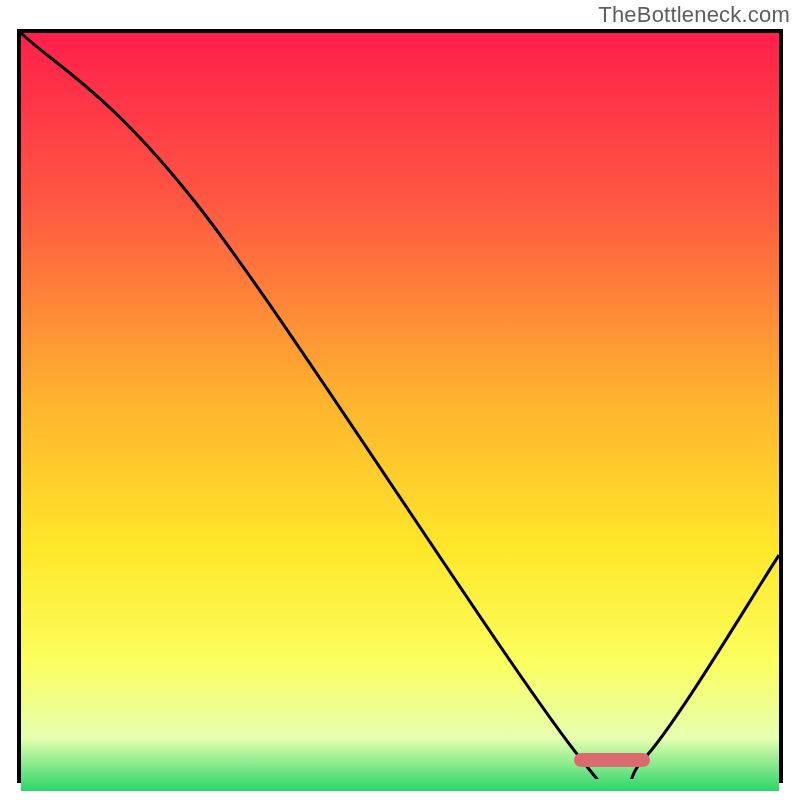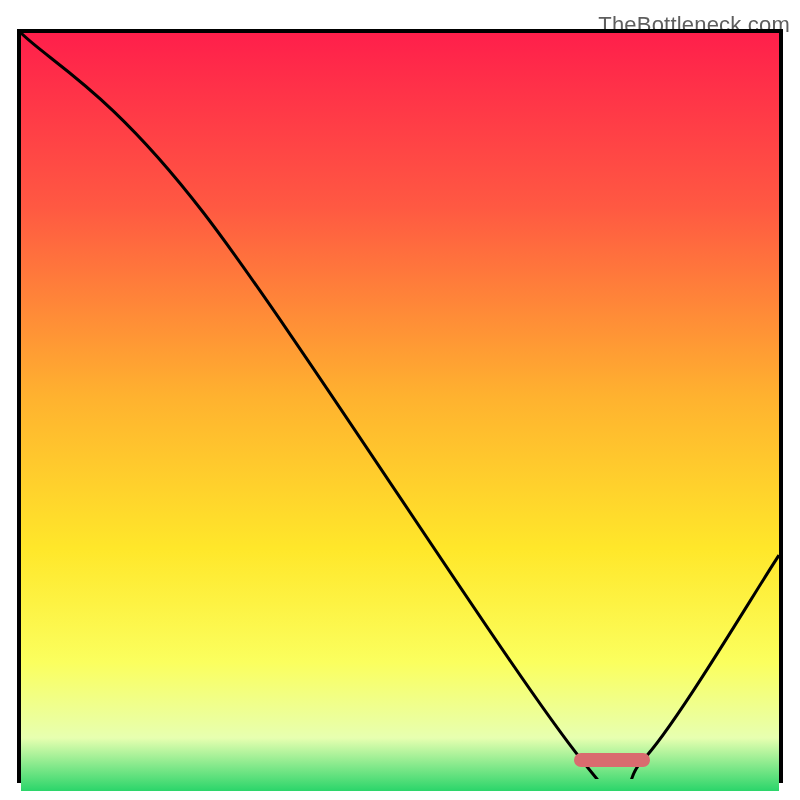--- a/index.html
+++ b/index.html
@@ -12,21 +12,21 @@
     overflow: hidden;
   }
   .frame {
     position: relative;
     width: 800px;
     height: 800px;
     box-sizing: border-box;
   }
   .watermark {
     position: absolute;
-    top: 12px;
+    top: 2px;
     right: 10px;
     font-size: 22px;
     color: #5e5e5e;
     font-weight: 500;
     letter-spacing: 0.2px;
   }
   .plot-area {
     position: absolute;
     left: 17px;
     top: 29px;

